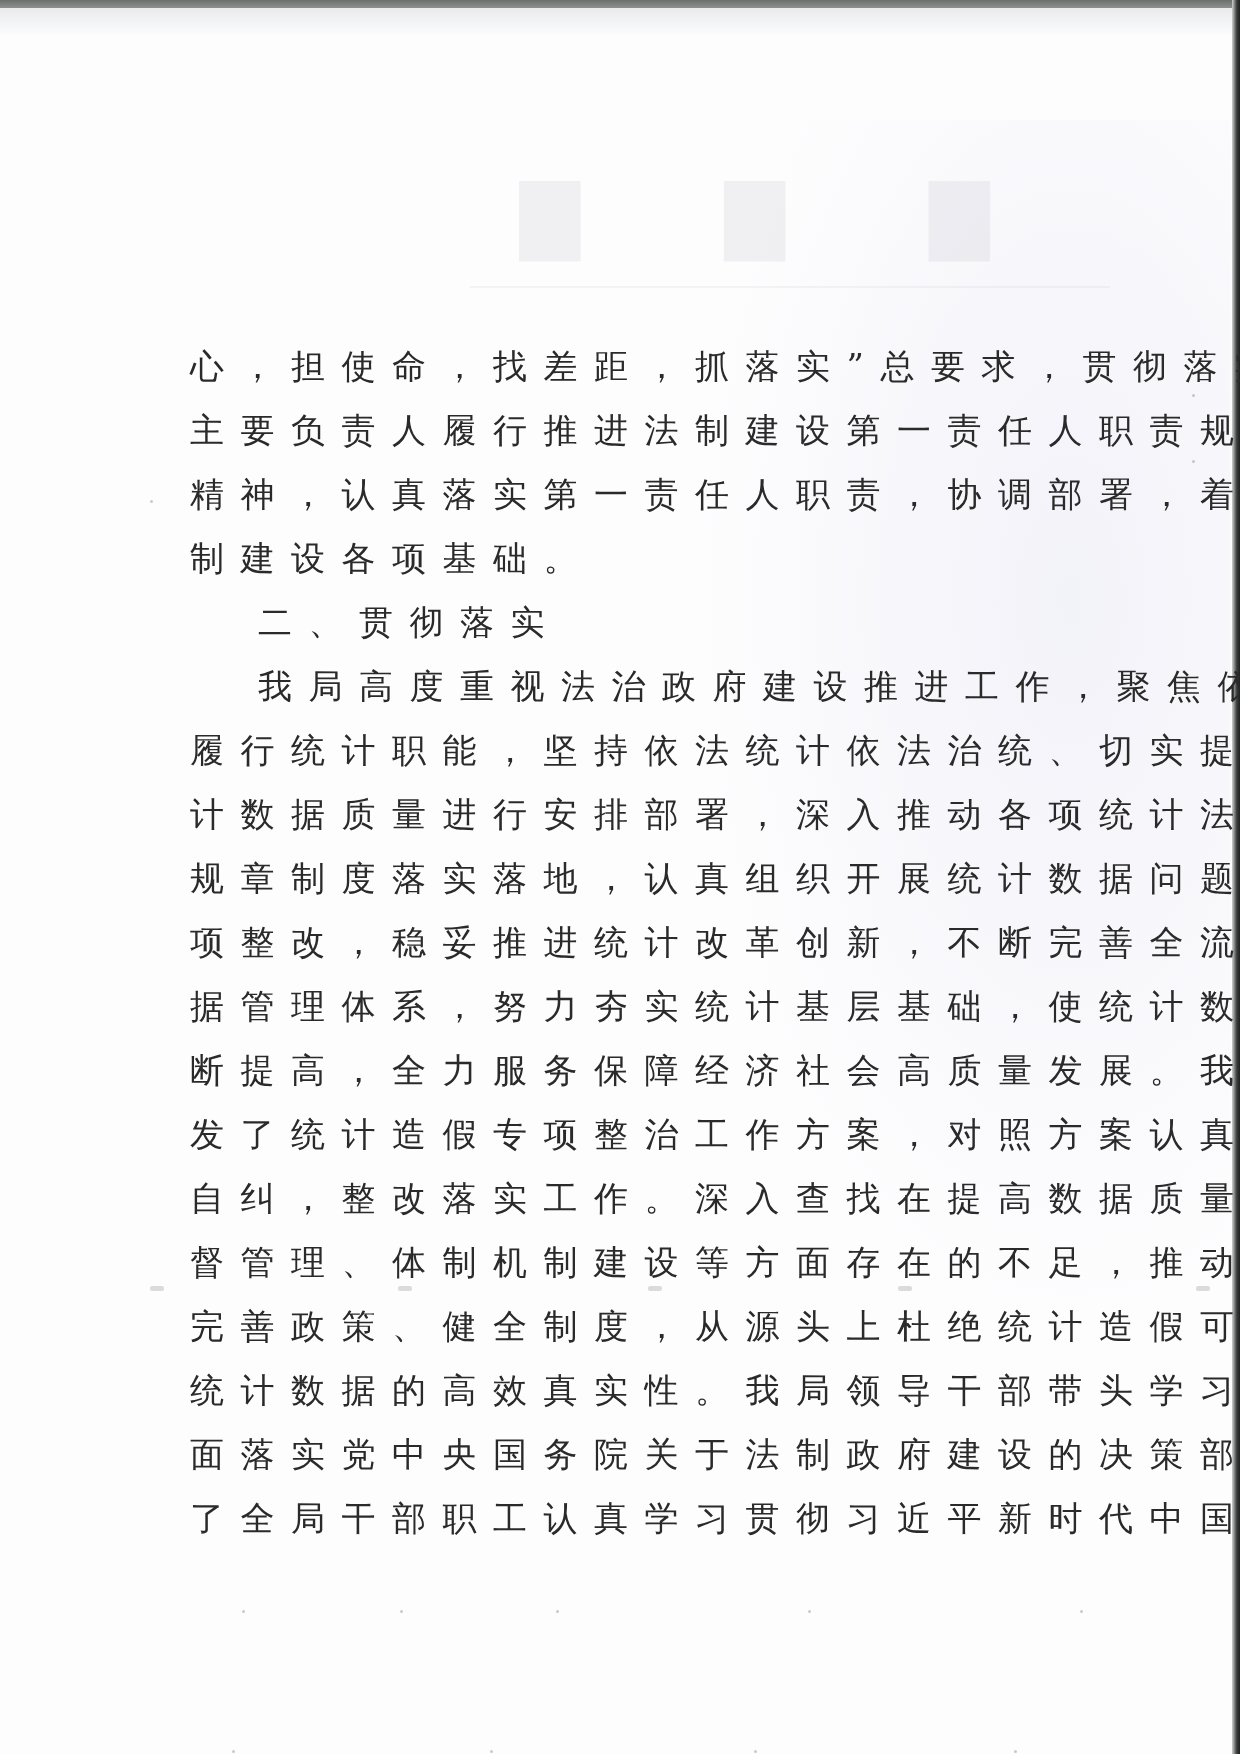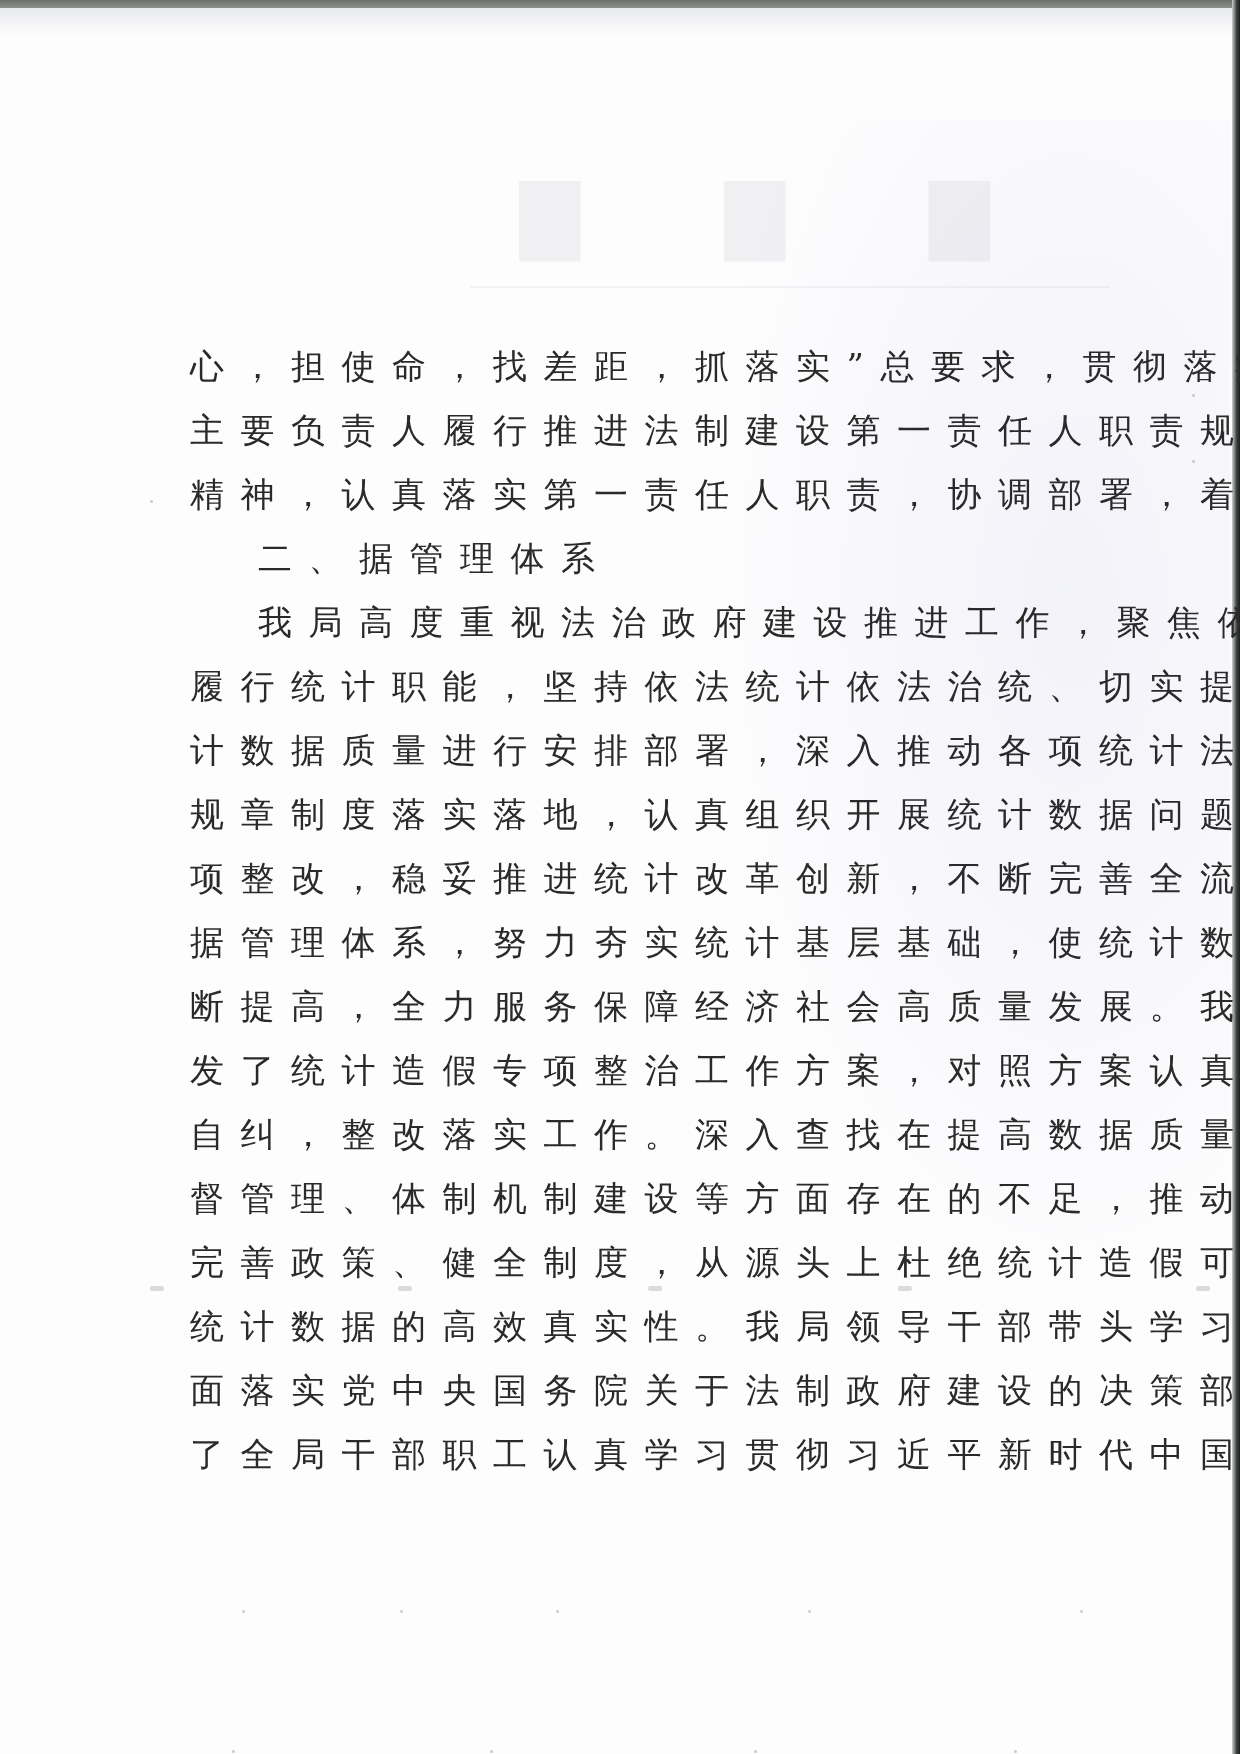--- a/index.html
+++ b/index.html
@@ -92,23 +92,24 @@
 <div class="page-shade"></div>
 <div class="bleed-through">▇ ▇ ▇</div>
 <div class="bleed-rule"></div>
 <div class="scan-right-edge"></div>
 
 <div class="content">
   <div>
     <span class="line">心，担使命，找差距，抓落实”总要求，贯彻落实《党政</span>
     <span class="line">主要负责人履行推进法制建设第一责任人职责规定》文件</span>
     <span class="line">精神，认真落实第一责任人职责，协调部署，着力夯实法</span>
+    <span class="line">制建设各项基础。</span>
   </div>
   <div>
-    <span class="line indent">二、据管理体系</span>
+    <span class="line indent">二、贯彻落实</span>
   </div>
   <div>
     <span class="line indent">我局高度重视法治政府建设推进工作，聚焦依法全面</span>
     <span class="line">履行统计职能，坚持依法统计依法治统、切实提高全市统</span>
     <span class="line">计数据质量进行安排部署，深入推动各项统计法律法规和</span>
     <span class="line">规章制度落实落地，认真组织开展统计数据问题排查和专</span>
     <span class="line">项整改，稳妥推进统计改革创新，不断完善全流程统计数</span>
     <span class="line">据管理体系，努力夯实统计基层基础，使统计数据质量不</span>
     <span class="line">断提高，全力服务保障经济社会高质量发展。我局制定下</span>
     <span class="line">发了统计造假专项整治工作方案，对照方案认真开展自查</span>

